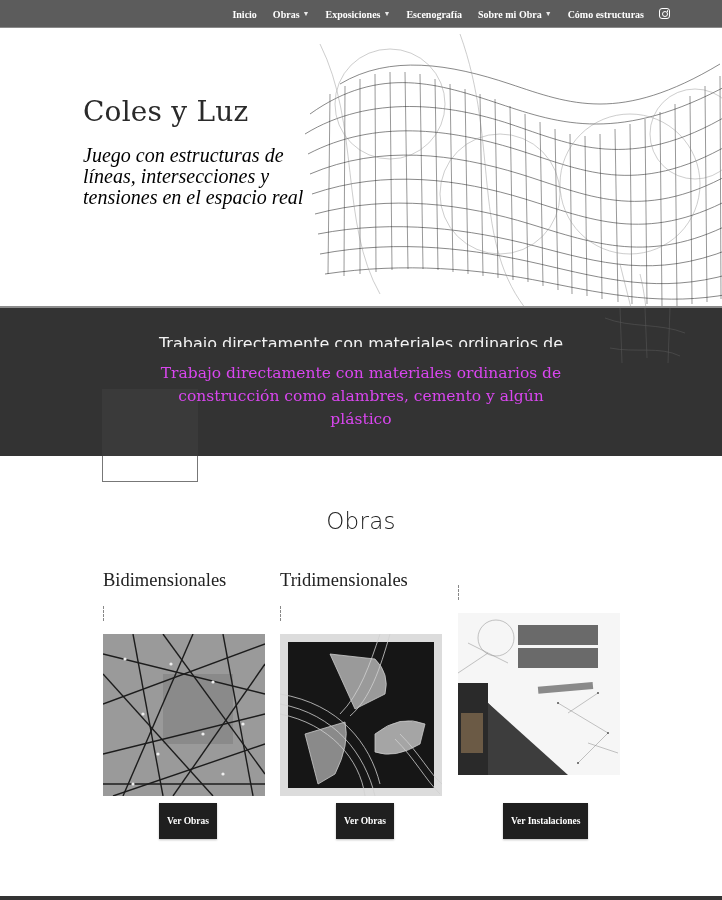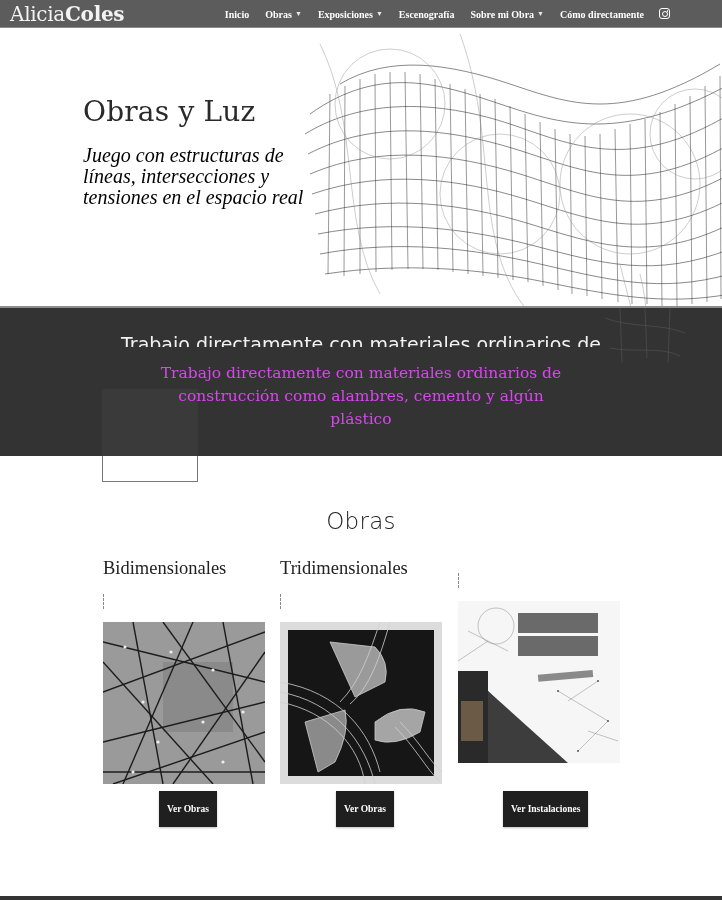--- a/index.html
+++ b/index.html
@@ -47,75 +47,72 @@
     .hero-sub {
       position: absolute; left: 83px; top: 116px; width: 225px;
       font-family: "Liberation Serif", serif; font-style: italic; font-size: 20px; line-height: 21px; color: #000000;
     }
     .hero-art { position: absolute; left: 300px; top: -5px; width: 430px; height: 360px; }
 
     
     .band { position: absolute; left: 0; top: 306px; width: 722px; height: 150px; background: #333333; border-top: 2px solid #8c8c8c; overflow: hidden; }
     .band-ghost {
       position: absolute; left: 0; width: 722px; top: 26px; text-align: center;
-      font-family: "DejaVu Sans", sans-serif; font-size: 19px; color: #f2f2f2; height: 13px; overflow: hidden; line-height: 20px;
+      font-family: "DejaVu Sans", sans-serif; font-size: 16px; color: #f2f2f2; height: 13px; overflow: hidden; line-height: 20px;
     }
     .band-text {
       position: absolute; left: 150px; width: 422px; top: 54px; text-align: center;
       font-family: "DejaVu Serif", serif; font-size: 15.5px; line-height: 23px; color: #d946ef;
     }
     .band-box { position: absolute; left: 102px; top: 81px; width: 96px; height: 69px; background: #3a3a3a; }
     .band-art-tail { position: absolute; left: 600px; top: 0; width: 90px; height: 60px; }
     .outline-box { position: absolute; left: 102px; top: 456px; width: 96px; height: 26px; border: 1px solid #777; border-top: none; }
 
     
     .section-title {
       position: absolute; left: 0; width: 722px; top: 508px; text-align: center;
       font-family: "DejaVu Sans", sans-serif; font-weight: 200; font-size: 23px; color: #222; letter-spacing: 0.3px;
     }
-    .col { position: absolute; top: 558px; width: 162px; }
+    .col { position: absolute; top: 570px; width: 162px; }
     .col-title { font-family: "Liberation Serif", serif; font-size: 18.5px; color: #222; white-space: nowrap; }
     .col-divider { margin-top: 15px; width: 1px; height: 15px; border-left: 1px dashed #888; }
     .col-img { margin-top: 13px; width: 162px; height: 162px; position: relative; overflow: hidden; }
     .col-btn {
       position: absolute; top: 233px; height: 36px; padding: 0 8px;
       background: #1f1f1f; color: #ffffff; font-family: "Liberation Serif", serif; font-size: 9.5px; font-weight: bold;
       line-height: 25px; border: none; white-space: nowrap; box-shadow: 0 1px 2px rgba(0,0,0,0.25);
     }
 
     .footer-bar { position: absolute; left: 0; top: 896px; width: 722px; height: 4px; background: #333333; }
   </style>
 </head>
 <body>
 
 <div class="nav">
-  <div class="logo">
-    <span class="thin">Alicia</span><span class="bold">Coles</span>
-  </div>
   <div class="menu-wrap">
     <div class="menu-item">
         <span>Inicio</span>
       </div>
     <div class="menu-item">
         <span>Obras</span>
         <span class="caret">▼</span>
       </div>
     <div class="menu-item">
         <span>Exposiciones</span>
         <span class="caret">▼</span>
       </div>
     <div class="menu-item">
         <span>Escenografía</span>
       </div>
     <div class="menu-item">
         <span>Sobre mi Obra</span>
         <span class="caret">▼</span>
       </div>
     <div class="menu-item">
-        <span>Cómo directamente</span>
+        <span>Cómo estructuras</span>
       </div>
   </div>
   <div class="insta"></div>
 </div>
 
 <div class="hero">
   <svg class="hero-art" viewBox="0 0 430 360" preserveAspectRatio="none">
     <g fill="none" stroke="#3a3a3a" stroke-width="0.7" opacity="0.85">
       <path d="M10 90 C80 40,140 60,200 80 S320 120,430 60"></path>
       <path d="M5 110 C70 70,150 80,210 100 S330 150,430 90"></path>
@@ -161,21 +158,21 @@
       <circle cx="90" cy="80" r="55"></circle>
         <circle cx="200" cy="170" r="60"></circle>
       <circle cx="330" cy="160" r="70"></circle>
         <circle cx="395" cy="110" r="45"></circle>
       <path d="M20 20 C60 100,40 200,80 270"></path>
         <path d="M160 10 C200 120,170 220,230 290"></path>
       <path d="M320 240 C330 280,340 320,350 355"></path>
         <path d="M340 250 C350 290,345 320,360 350"></path>
     </g>
   </svg>
-  <div class="hero-title">Obras y Luz</div>
+  <div class="hero-title">Coles y Luz</div>
   <div class="hero-sub">Juego con estructuras de líneas, intersecciones y tensiones en el espacio real</div>
 </div>
 
 <div class="band">
   <svg class="band-art-tail" viewBox="0 0 90 60">
     <g stroke="#555" stroke-width="0.6" fill="none">
       <line x1="20" y1="0" x2="22" y2="55"></line>
         <line x1="45" y1="0" x2="47" y2="50"></line>
         <line x1="70" y1="0" x2="68" y2="55"></line>
       <path d="M5 10 C30 20,60 15,85 25"></path>

